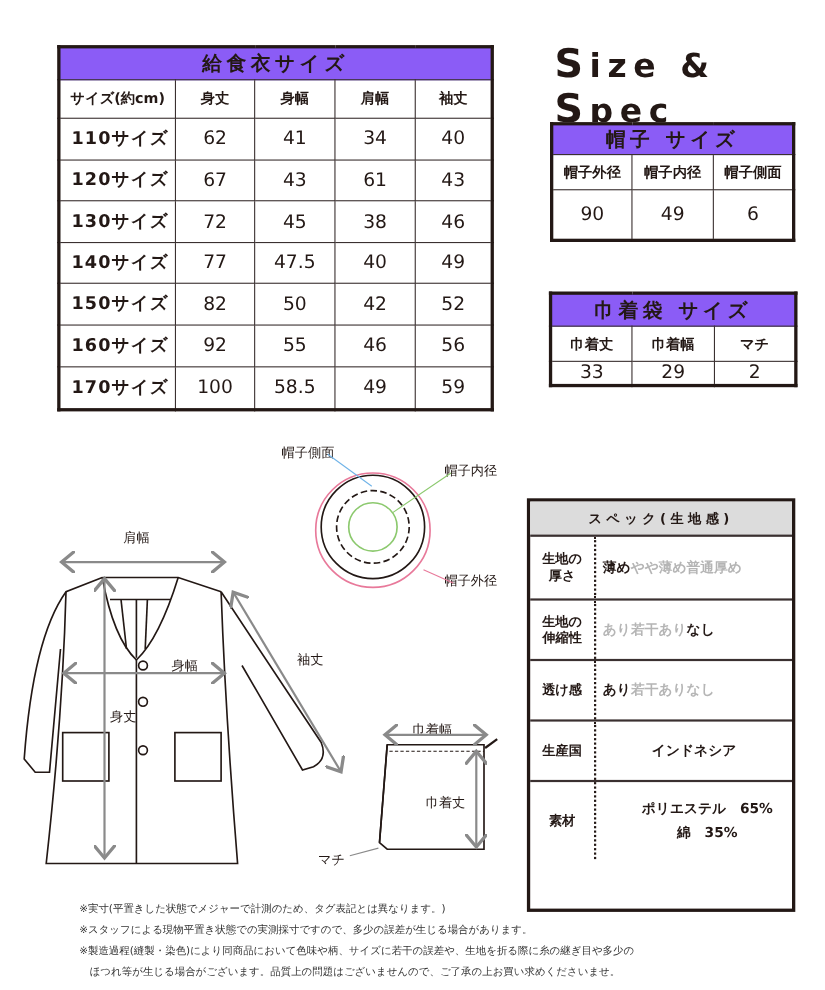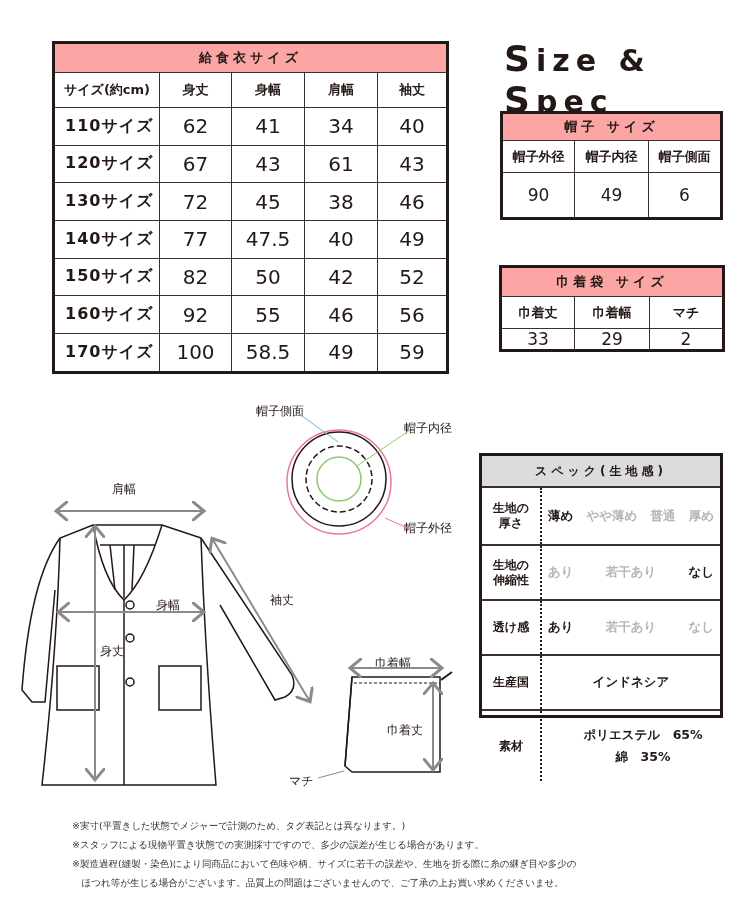--- a/index.html
+++ b/index.html
@@ -1,35 +1,35 @@
 <!DOCTYPE html>
 <html><head>
 <meta charset="utf-8">
 <style>
   html,body{margin:0;padding:0;background:#fff;}
   body{width:750px;height:900px;position:relative;overflow:hidden;font-family:"DejaVu Sans","Liberation Sans",sans-serif;color:#231815;}
   .abs{position:absolute;}
   table.grid{border-collapse:collapse;position:absolute;border:3px solid #231815;background:#fff;table-layout:fixed;}
   table.grid td{border:1.5px solid #3a3030;text-align:center;vertical-align:middle;padding:0;}
-  table.grid td.head{background:#fca5a5;font-weight:bold;letter-spacing:4px;font-size:13px;}
-  .main td{font-size:20px;}
+  table.grid td.head{background:#8b5cf6;font-weight:bold;letter-spacing:4px;font-size:18px;}
+  .main td{font-size:17px;}
   .main td.colhead{font-size:13px;font-weight:bold;margin-top:16px;}
   .main td.rowlabel{font-weight:bold;font-size:16px;text-align:left;padding-left:10px;letter-spacing:1px;}
   .small td{font-size:13px;}
   .small td.colhead{font-weight:bold;font-size:13px;}
   .small td.val{font-size:17px;}
   .title{left:504px;top:38px;font-size:30px;letter-spacing:6px;font-weight:bold;}
   .title .big{font-size:36px;}
   
-  .spec{left:479px;top:453px;width:244px;height:265px;border:3px solid #231815;box-sizing:border-box;background:#fff;}
+  .spec{left:479px;top:453px;width:244px;height:376px;border:3px solid #231815;box-sizing:border-box;background:#fff;}
   .spec .shead{height:30px;background:#dcdcdc;border-bottom:2px solid #3a3030;display:flex;align-items:center;justify-content:center;font-size:12px;font-weight:bold;letter-spacing:4px;}
   .spec .srow{display:flex;border-bottom:2px solid #3a3030;box-sizing:border-box;}
   .spec .srow:last-child{border-bottom:none;gap:24px;}
   .spec .slabel{width:58px;display:flex;align-items:center;justify-content:center;font-size:12px;font-weight:bold;border-right:2px dotted #231815;line-height:15px;text-align:center;}
-  .spec .svals{flex:1;display:flex;align-items:center;justify-content:space-between;padding:0 6px;font-size:12.5px;font-weight:bold;}
+  .spec .svals{flex:1;display:flex;align-items:center;padding:0 6px;font-size:12.5px;font-weight:bold;}
   .spec .svals.center{justify-content:center;flex-direction:column;}
   .dim{color:#b5b5b5;}
   .on{color:#231815;}
   .note{left:72px;font-size:9.5px;color:#333;white-space:nowrap;}
   .lbl{font-size:12px;color:#231815;}
 </style>
 </head>
 <body>
 
 <div class="abs title"><span class="big">S</span><span>ize &amp;</span> <span class="big">S</span><span>pec</span></div>

